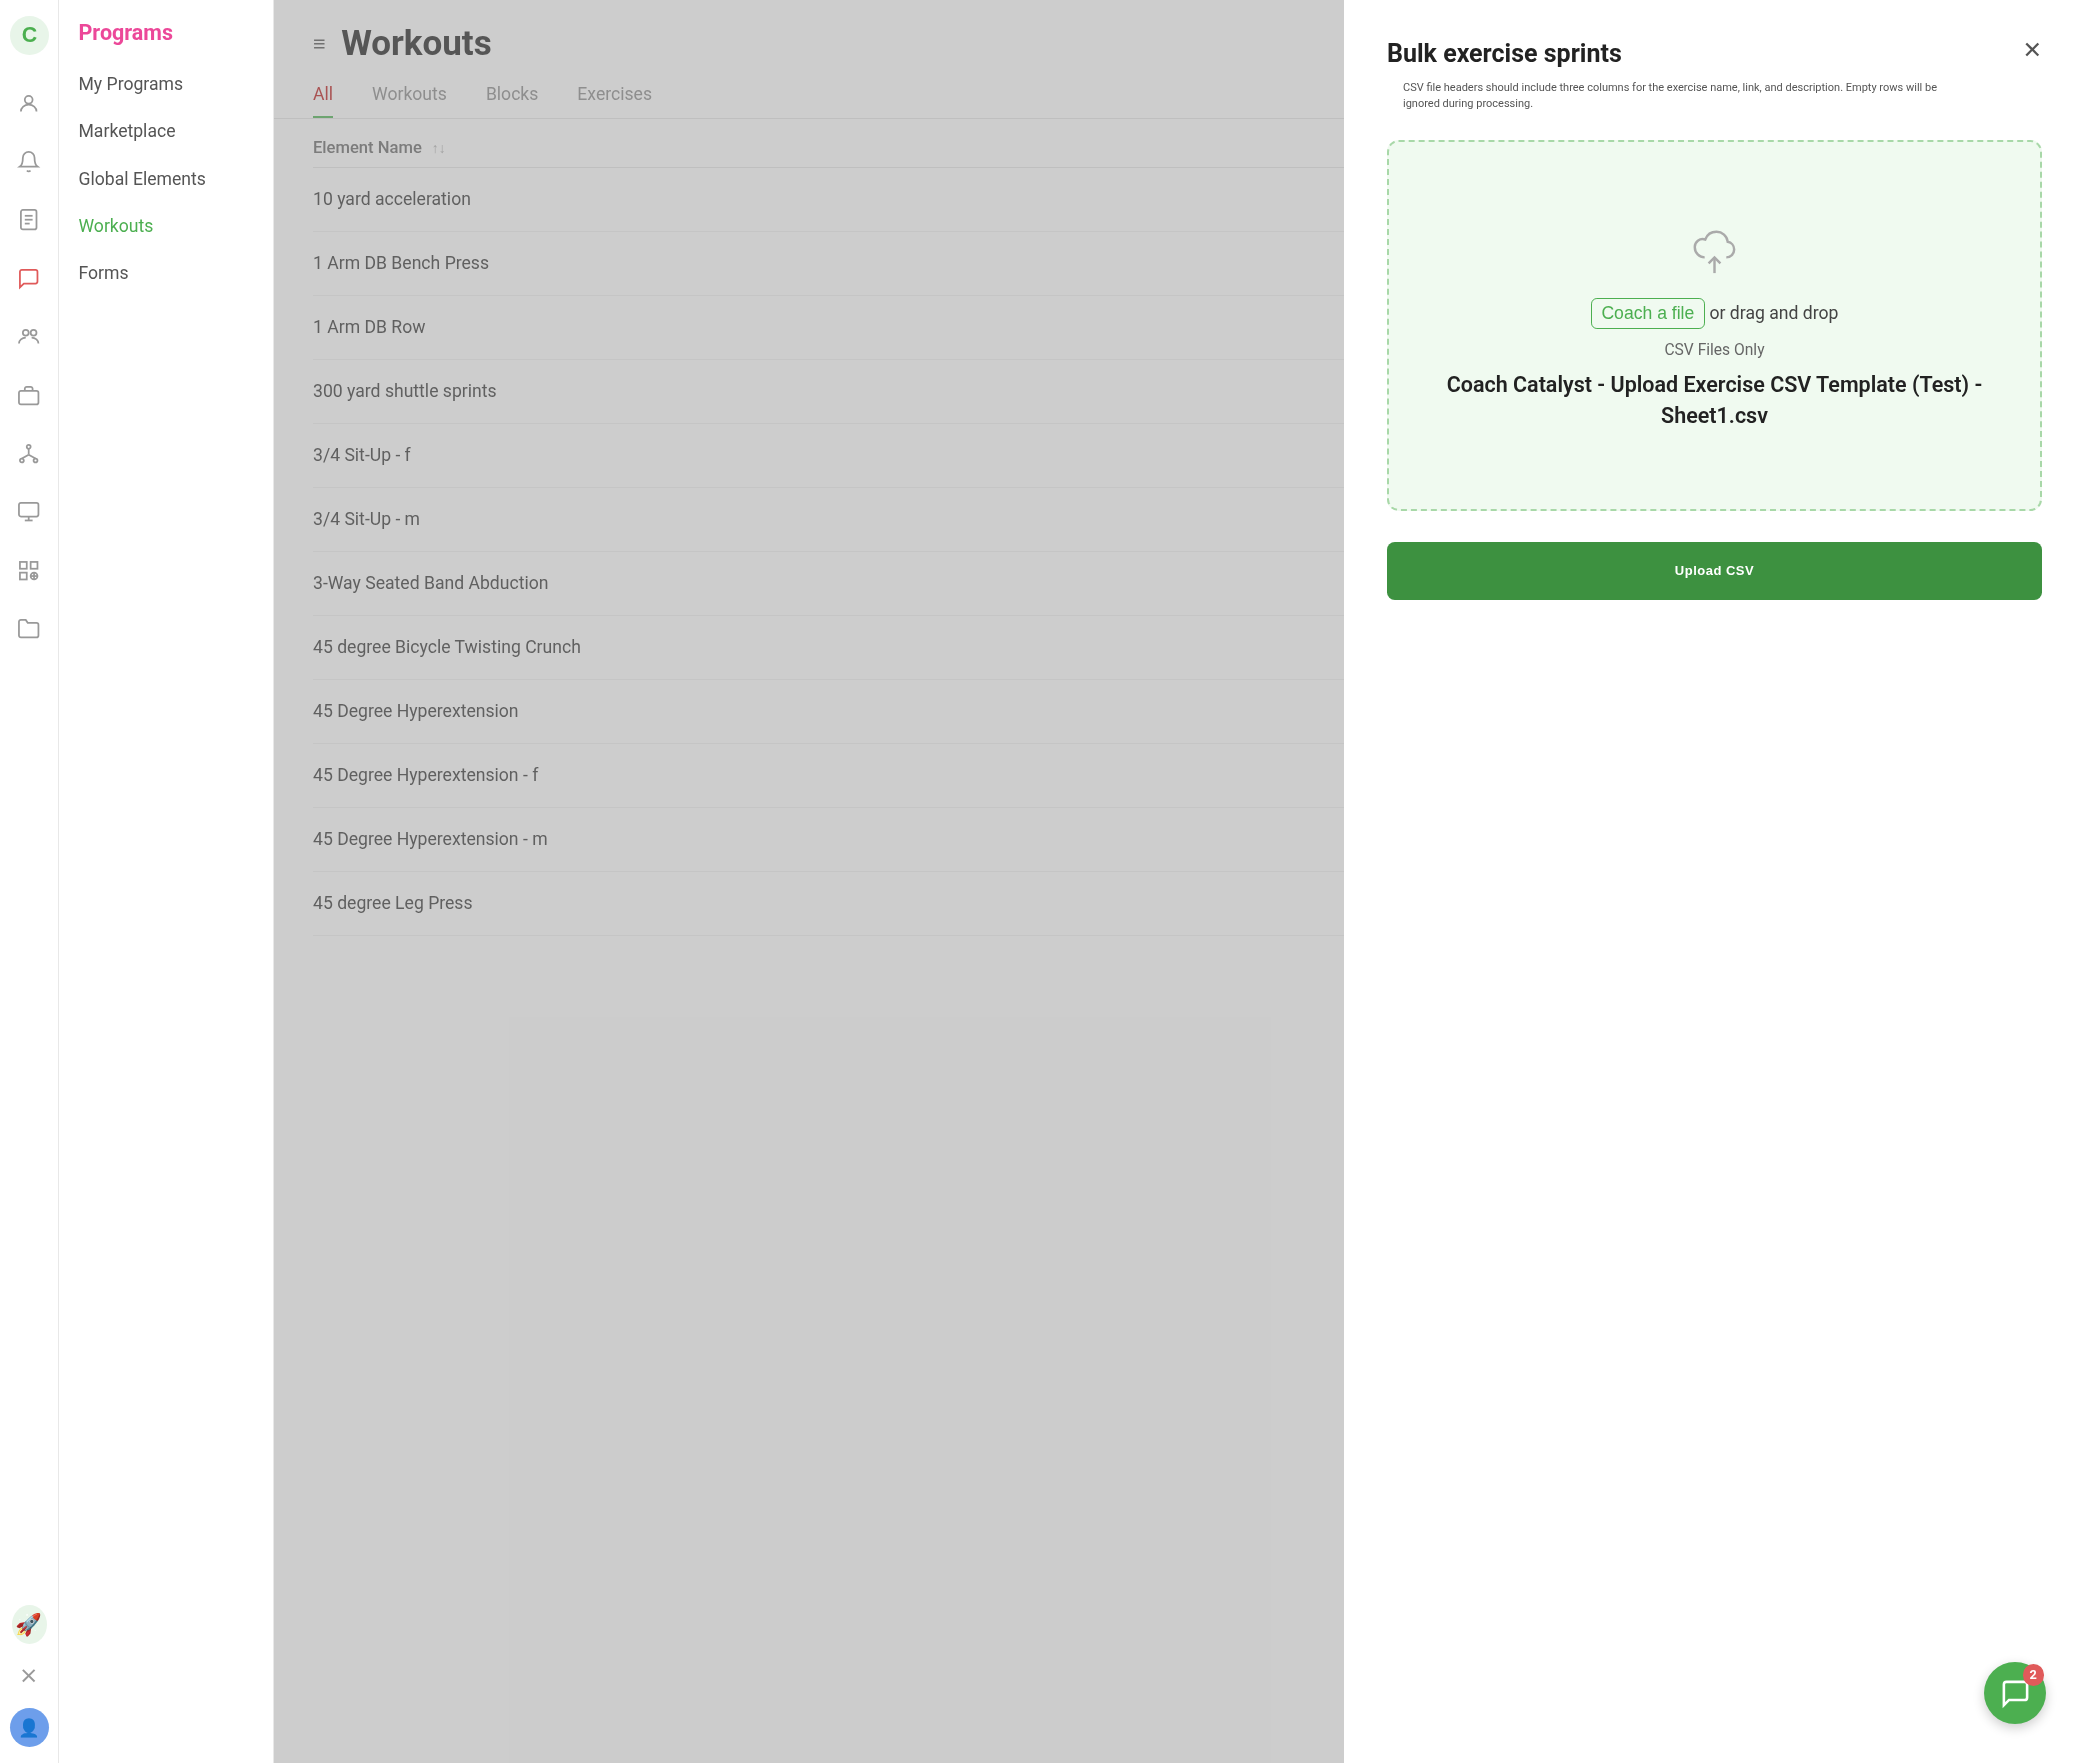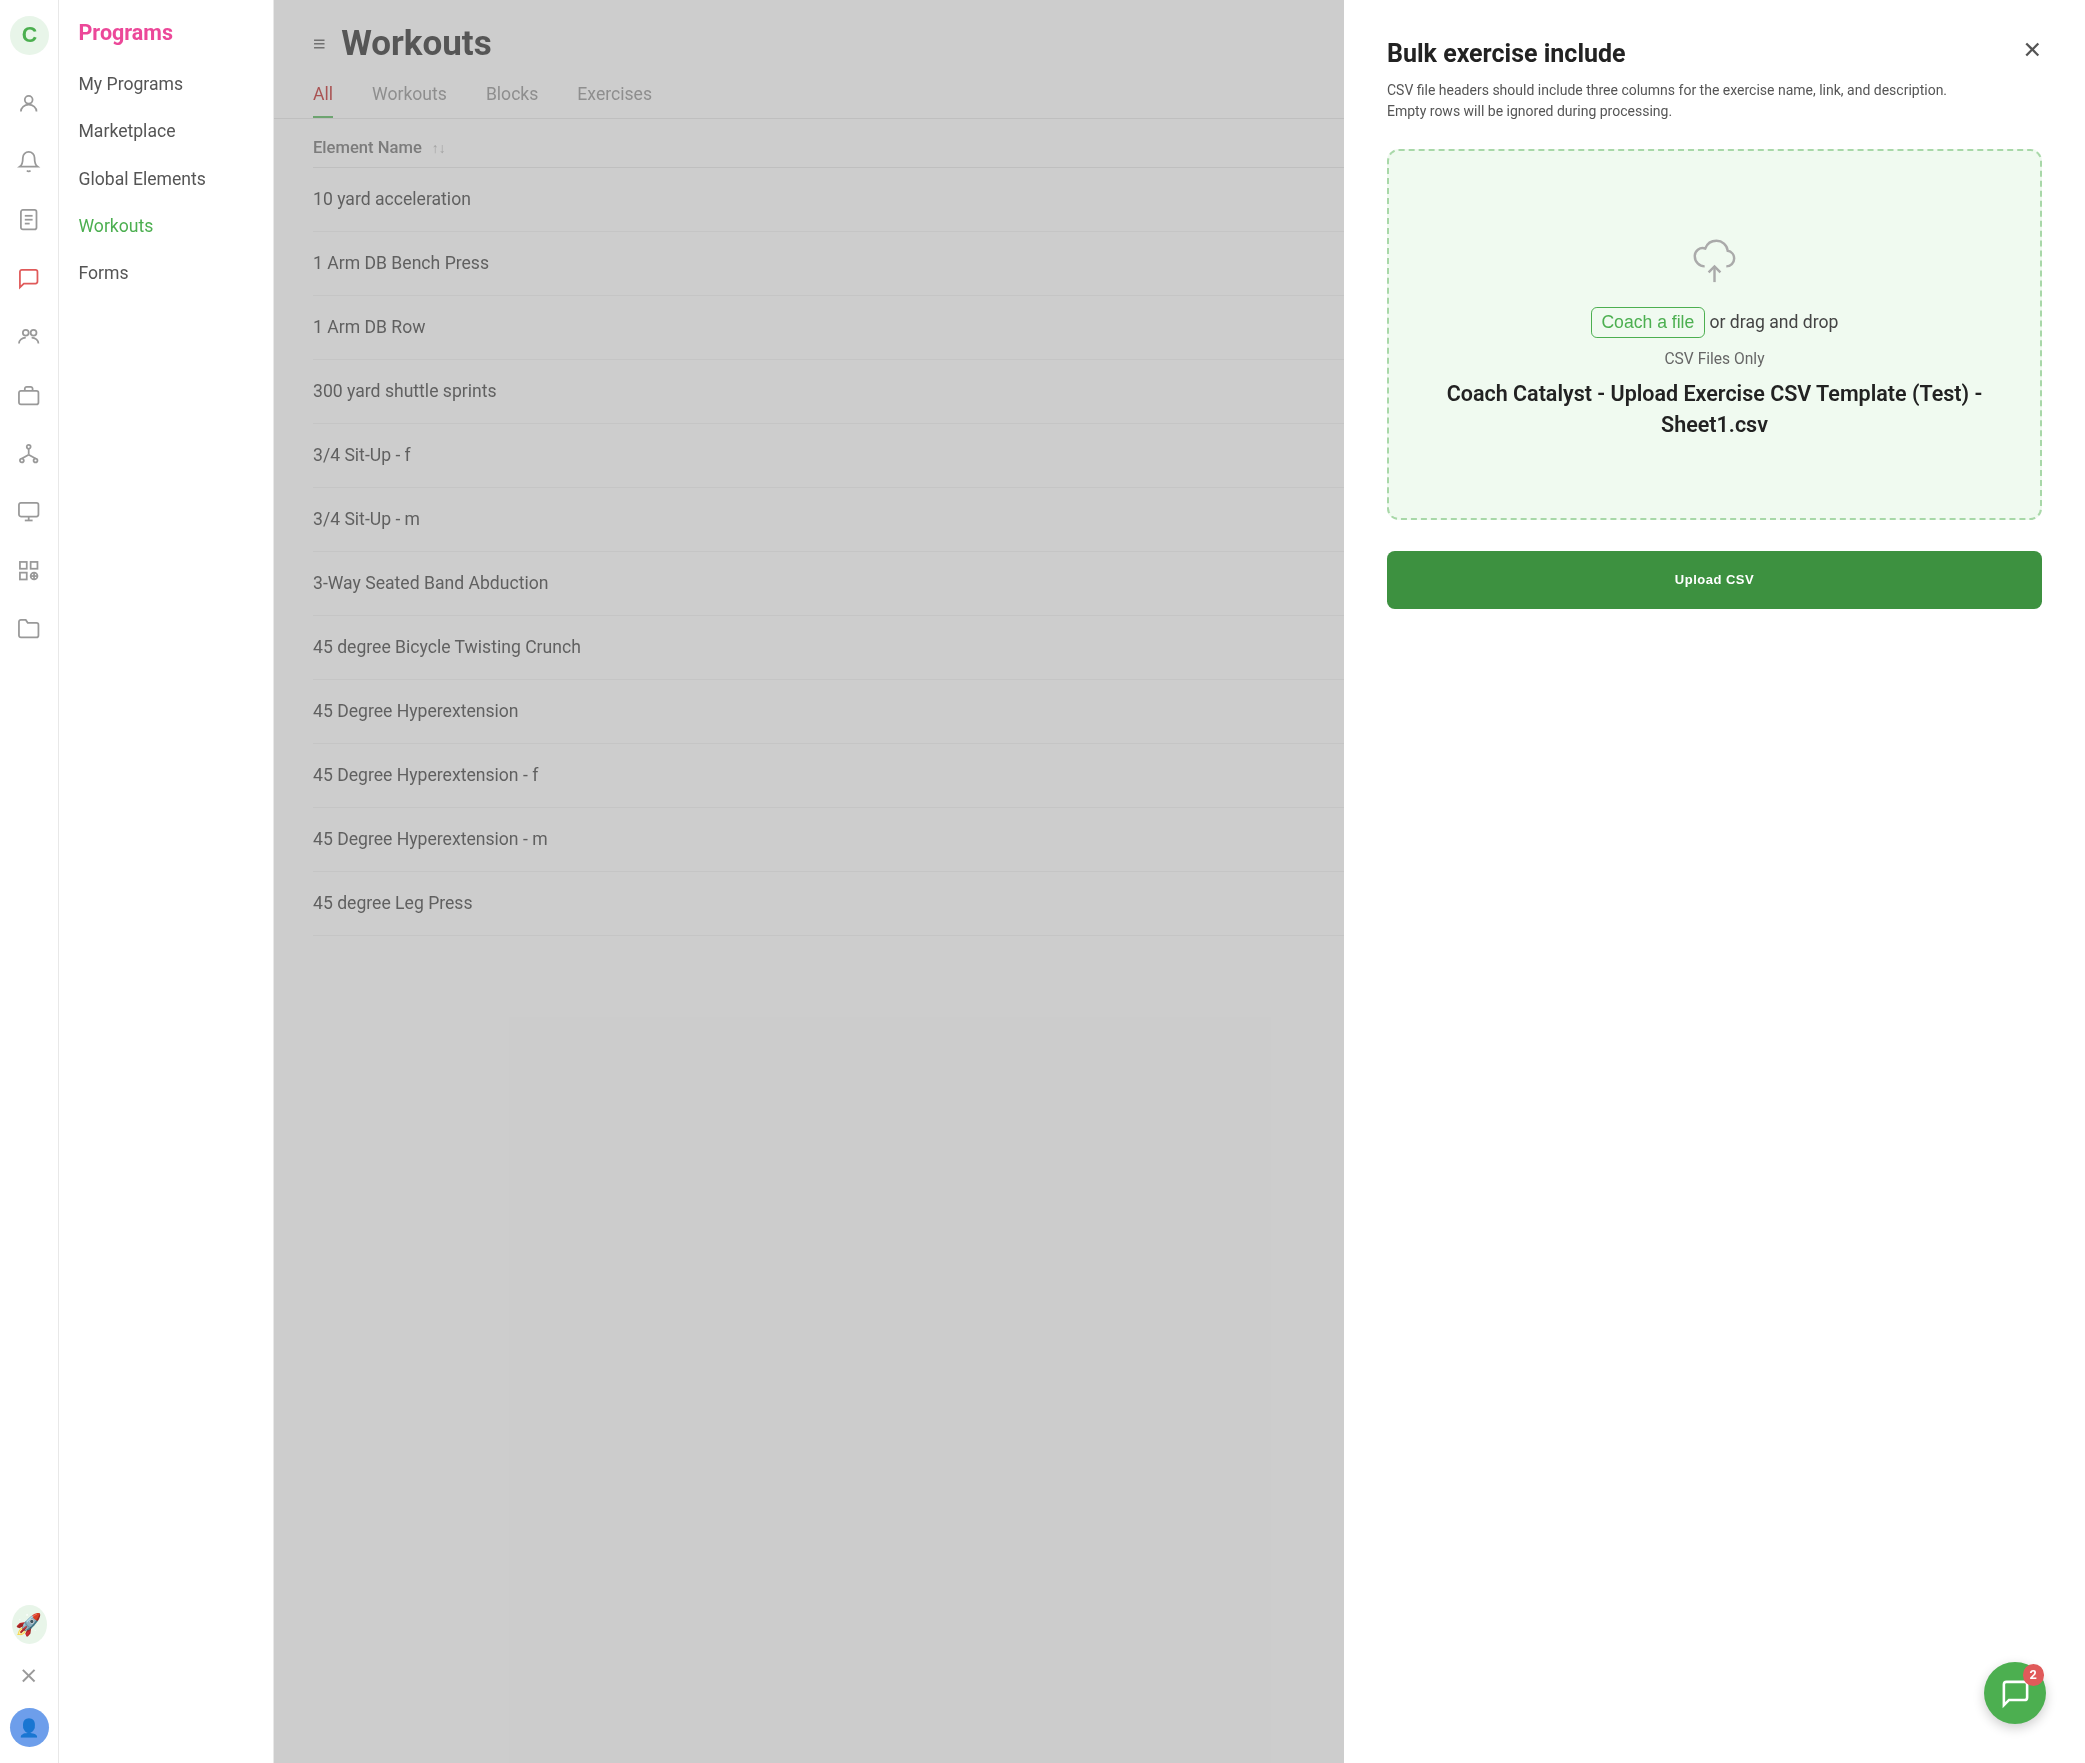--- a/index.html
+++ b/index.html
@@ -131,25 +131,26 @@
     }
     .modal-close {
       cursor: pointer;
       font-size: 23.4px;
       color: #555;
       line-height: 1;
       background: none;
       border: none;
     }
     .modal-subtitle {
-      font-size: 14px;
+      font-size: 11px;
       color: #555;
       line-height: 1.5;
       margin-bottom: 27px;
       max-width: 566px;
+      margin-left: 16px;
     }
     .upload-zone {
       border: 2px dashed #a8d8a8;
       background: #f0faf0;
       border-radius: 11.7px;
       padding: 59px 39px;
       display: flex;
       flex-direction: column;
       align-items: center;
       gap: 11.7px;
@@ -484,21 +485,21 @@
     <div class="table-row">
       <div class="table-cell name-col">45 degree Leg Press</div>
       <div class="table-cell type-col">Exer</div>
     </div>
   </div>
 
   <div class="overlay"></div>
 
   <div class="modal">
     <div class="modal-header">
-      <span class="modal-title">Bulk exercise include</span>
+      <span class="modal-title">Bulk exercise sprints</span>
       <button class="modal-close">✕</button>
     </div>
     <p class="modal-subtitle">CSV file headers should include three columns for the exercise name, link, and description. Empty rows will be ignored during processing.</p>
 
     <div class="upload-zone">
 
       <svg class="upload-cloud-icon" viewBox="0 0 60 60" fill="none" stroke="#aaa" stroke-width="2.5">
         <path d="M42 38c4.4 0 8-3.6 8-8a8 8 0 0 0-6.6-7.9C42.8 16.2 37.8 12 32 12c-5.2 0-9.6 3.2-11.4 7.8A8 8 0 0 0 10 28c0 5.5 4.5 10 10 10"></path>
         <polyline points="24 44 30 38 36 44"></polyline>
         <line x1="30" y1="38" x2="30" y2="54"></line>

